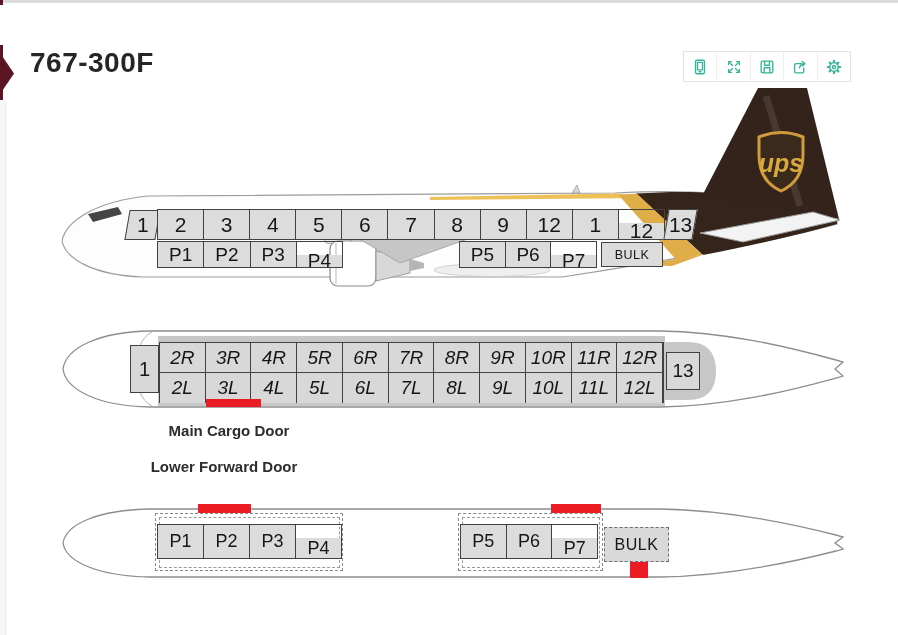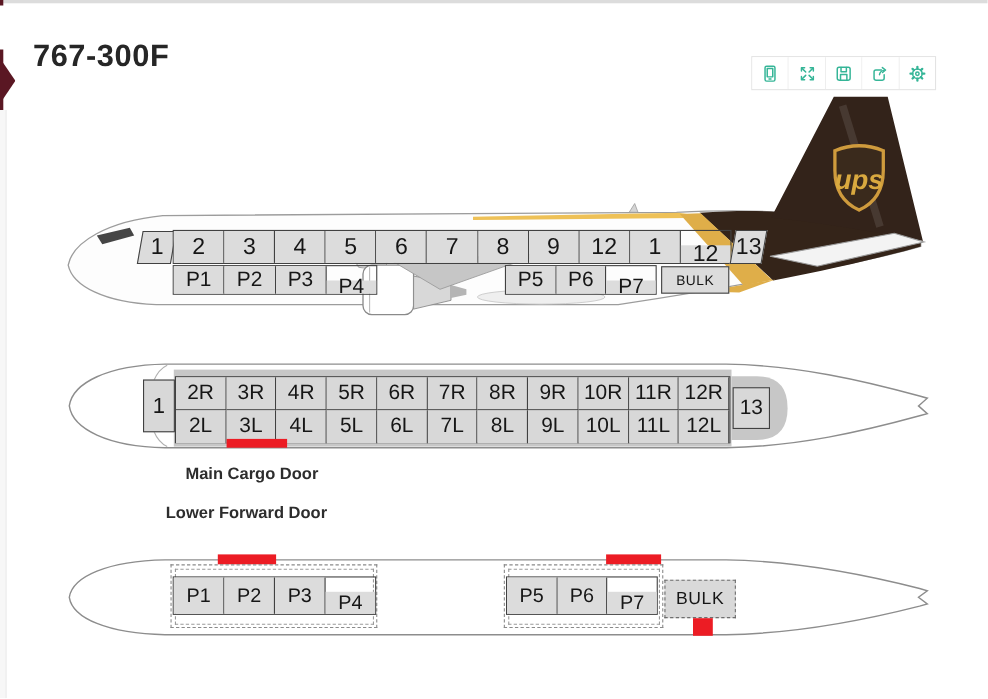--- a/index.html
+++ b/index.html
@@ -5,38 +5,38 @@
   html,body{margin:0;padding:0;background:#fff;}
   #canvas{position:relative;width:898px;height:635px;background:#fff;overflow:hidden;
           font-family:"Liberation Sans",sans-serif;color:#1a1a1a;}
   
   .topline{position:absolute;left:0;top:0;width:898px;height:3px;background:#dcdcdc;}
   .corner-dot{position:absolute;left:0;top:0;width:3px;height:5px;background:#5a1723;}
   .left-line{position:absolute;left:0;top:45px;width:3px;height:55px;background:#5a1723;}
   .left-arrow{position:absolute;left:0;top:57px;width:14px;height:33px;background:#5a1723;
               clip-path:polygon(0 0,20% 0,100% 50%,20% 100%,0 100%);cursor:pointer;}
   .left-edge{position:absolute;left:0;top:100px;width:5px;height:535px;background:#f7f7f7;border-right:1px solid #ececec;}
-  .page-title{position:absolute;left:30px;top:16px;font-size:28px;font-weight:700;color:#262626;letter-spacing:.5px;}
+  .page-title{position:absolute;left:30px;top:28px;font-size:28px;font-weight:700;color:#262626;letter-spacing:.5px;}
   
   .toolbar{position:absolute;left:683px;top:51px;display:flex;background:#fff;border:1px solid #e3e3e3;}
   .tbtn{width:32.4px;height:29px;display:flex;align-items:center;justify-content:center;
         border-right:1px solid #eee;cursor:pointer;background:#fff;}
   .tbtn:last-child{border-right:none;}
   .tbtn svg{stroke:#35b597;fill:none;stroke-width:1.5;stroke-linecap:round;stroke-linejoin:round;}
   
   .boxrow{position:absolute;display:flex;border:1.5px solid #414141;box-sizing:border-box;}
   .c{flex:1;display:flex;align-items:center;justify-content:center;background:#dcdcdc;
      border-right:1.5px solid #414141;color:#161616;box-sizing:border-box;cursor:pointer;}
   .boxrow .c:last-child{border-right:none;margin-top:13px;}
   .sbox{position:absolute;background:#dcdcdc;border:1.5px solid #414141;display:flex;
         align-items:center;justify-content:center;color:#161616;box-sizing:border-box;cursor:pointer;}
   .skew{transform:skewX(-10deg);}
   .skew>span{display:block;transform:skewX(10deg);}
   .grid{position:absolute;border:1.5px solid #414141;box-sizing:border-box;}
-  .grid .r{display:flex;height:30px;}
+  .grid .r{display:flex;height:30px;font-style:italic;}
   .grid .r.topr .c{border-bottom:1.5px solid #414141;}
   .grid .c{background:#d8d8d8;font-size:19px;}
   .redbar{position:absolute;background:#ec1c24;}
   .doorlabel{position:absolute;font-weight:700;font-size:15px;color:#2d2d2d;text-align:center;white-space:nowrap;}
   .dashout{position:absolute;border:1.5px dashed #8a8a8a;box-sizing:border-box;}
   .dashin{position:absolute;left:2.5px;top:2.5px;right:2.5px;bottom:2.5px;border:1.2px dashed #9a9a9a;}
   .bulkdash{position:absolute;background:#d9d9d9;border:1.5px dashed #6e6e6e;display:flex;align-items:center;
             justify-content:center;font-size:16px;letter-spacing:.5px;color:#161616;box-sizing:border-box;cursor:pointer;}
   svg.art{position:absolute;left:0;top:0;pointer-events:none;}
 </style>

